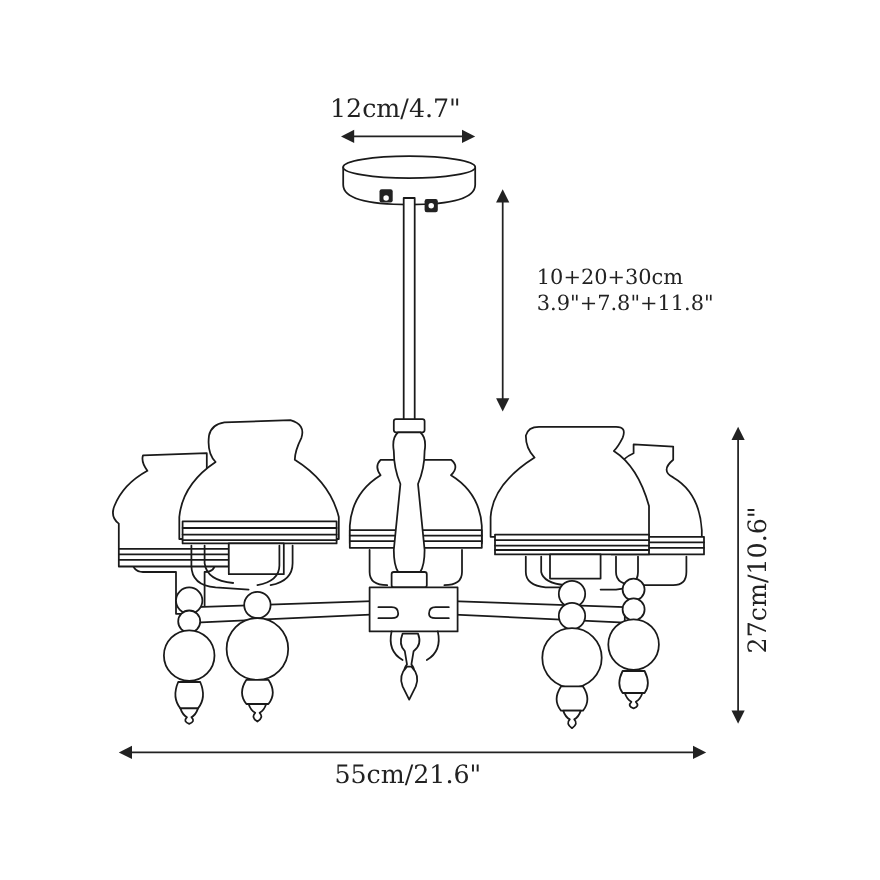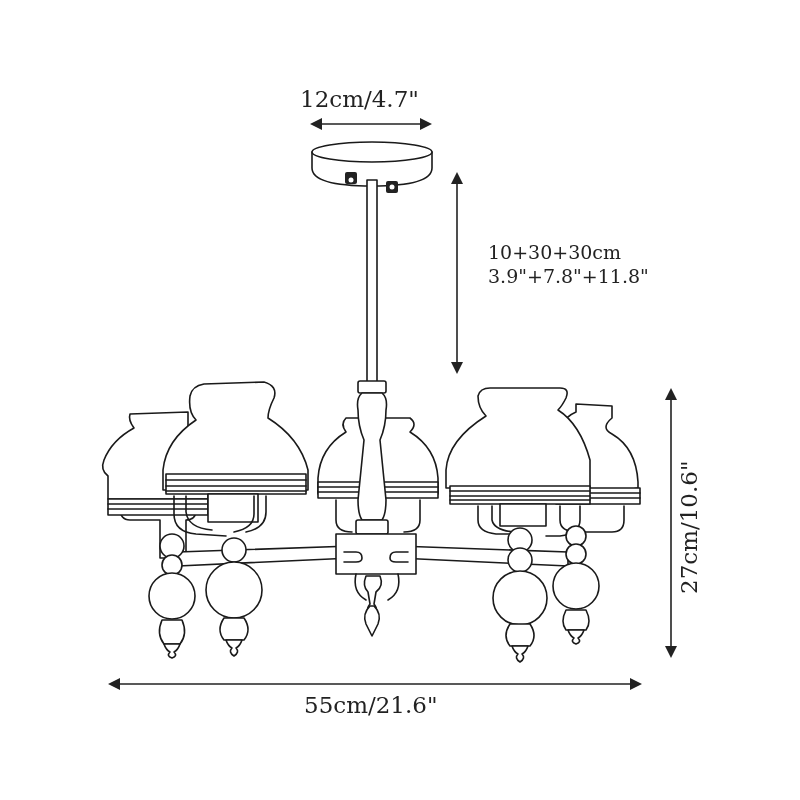--- a/index.html
+++ b/index.html
@@ -163,21 +163,21 @@
       <circle class="ln" cx="576" cy="554" r="10"></circle>
       <circle class="ln" cx="576" cy="586" r="23"></circle>
       <path class="ln" d="M566,610 Q560,622 566,630 L586,630 Q592,622 586,610 Z"></path>
       <path class="ln" d="M568,630 Q570,636 574,638 Q570,642 576,644 Q582,642 578,638 Q582,636 584,630 Z"></path>
     </g>
   </svg>
 
   <div class="label lbl-top">12cm/4.7"</div>
 
   <div class="label lbl-drop">
-    <div>10+30+30cm</div>
+    <div>10+20+30cm</div>
     <div>3.9"+7.8"+11.8"</div>
   </div>
 
   <div class="label lbl-height">27cm/10.6"</div>
 
   <div class="label lbl-width">55cm/21.6"</div>
 
 </div>
 
 </body></html>

